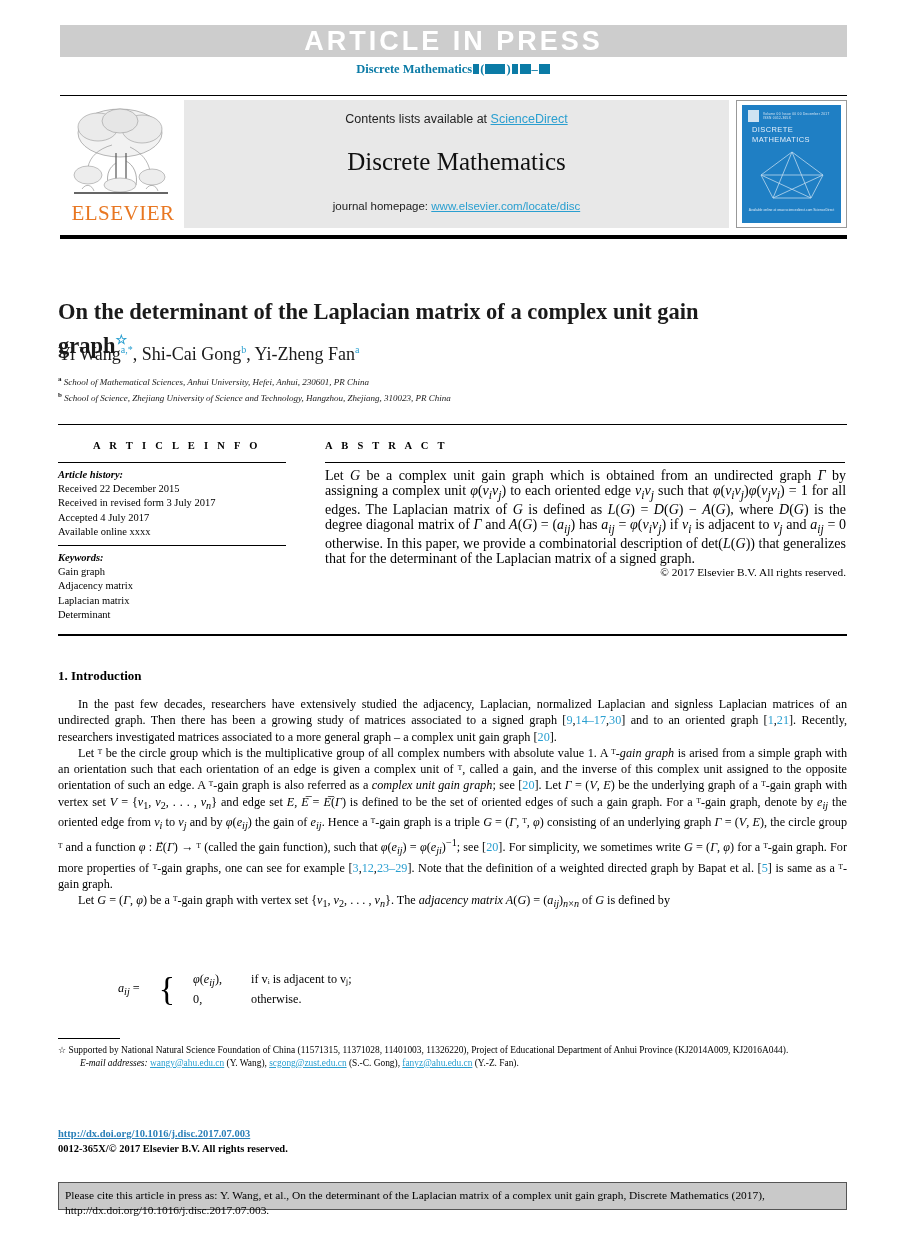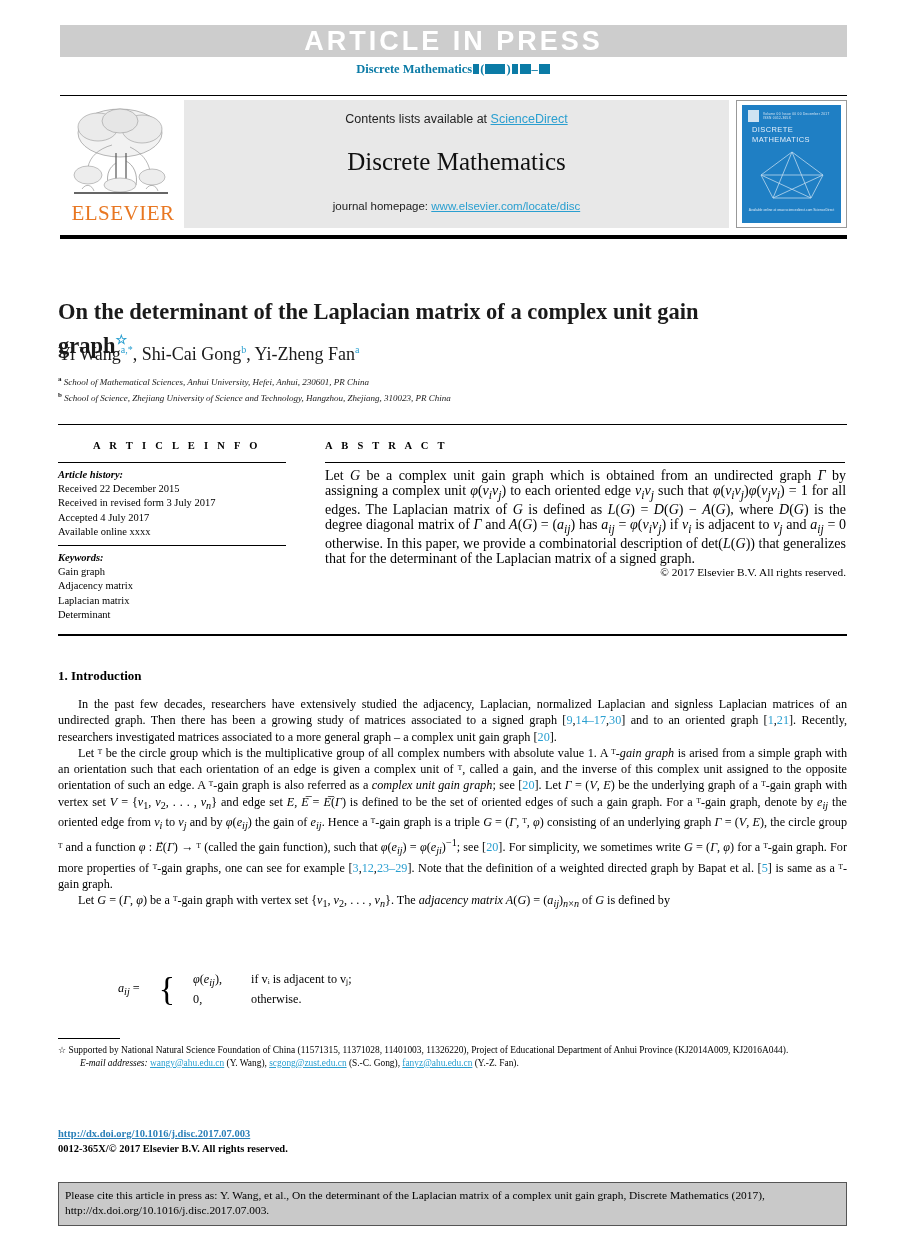--- a/index.html
+++ b/index.html
@@ -403,21 +403,21 @@
     font-family: "Liberation Serif", serif;
     font-weight: bold;
     font-size: 10.5px;
     color: #000;
   }
 
   
   .cite-box {
     position: absolute;
     left: 58px; top: 1182px;
-    width: 789px; height: 44px;
+    width: 789px; height: 28px;
     background: #c9c9c9;
     border: 1px solid #555;
     box-sizing: border-box;
   }
   .cite-text {
     position: absolute;
     left: 6px; top: 5px;
     width: 776px;
     font-family: "Liberation Serif", serif;
     font-size: 11.4px;

